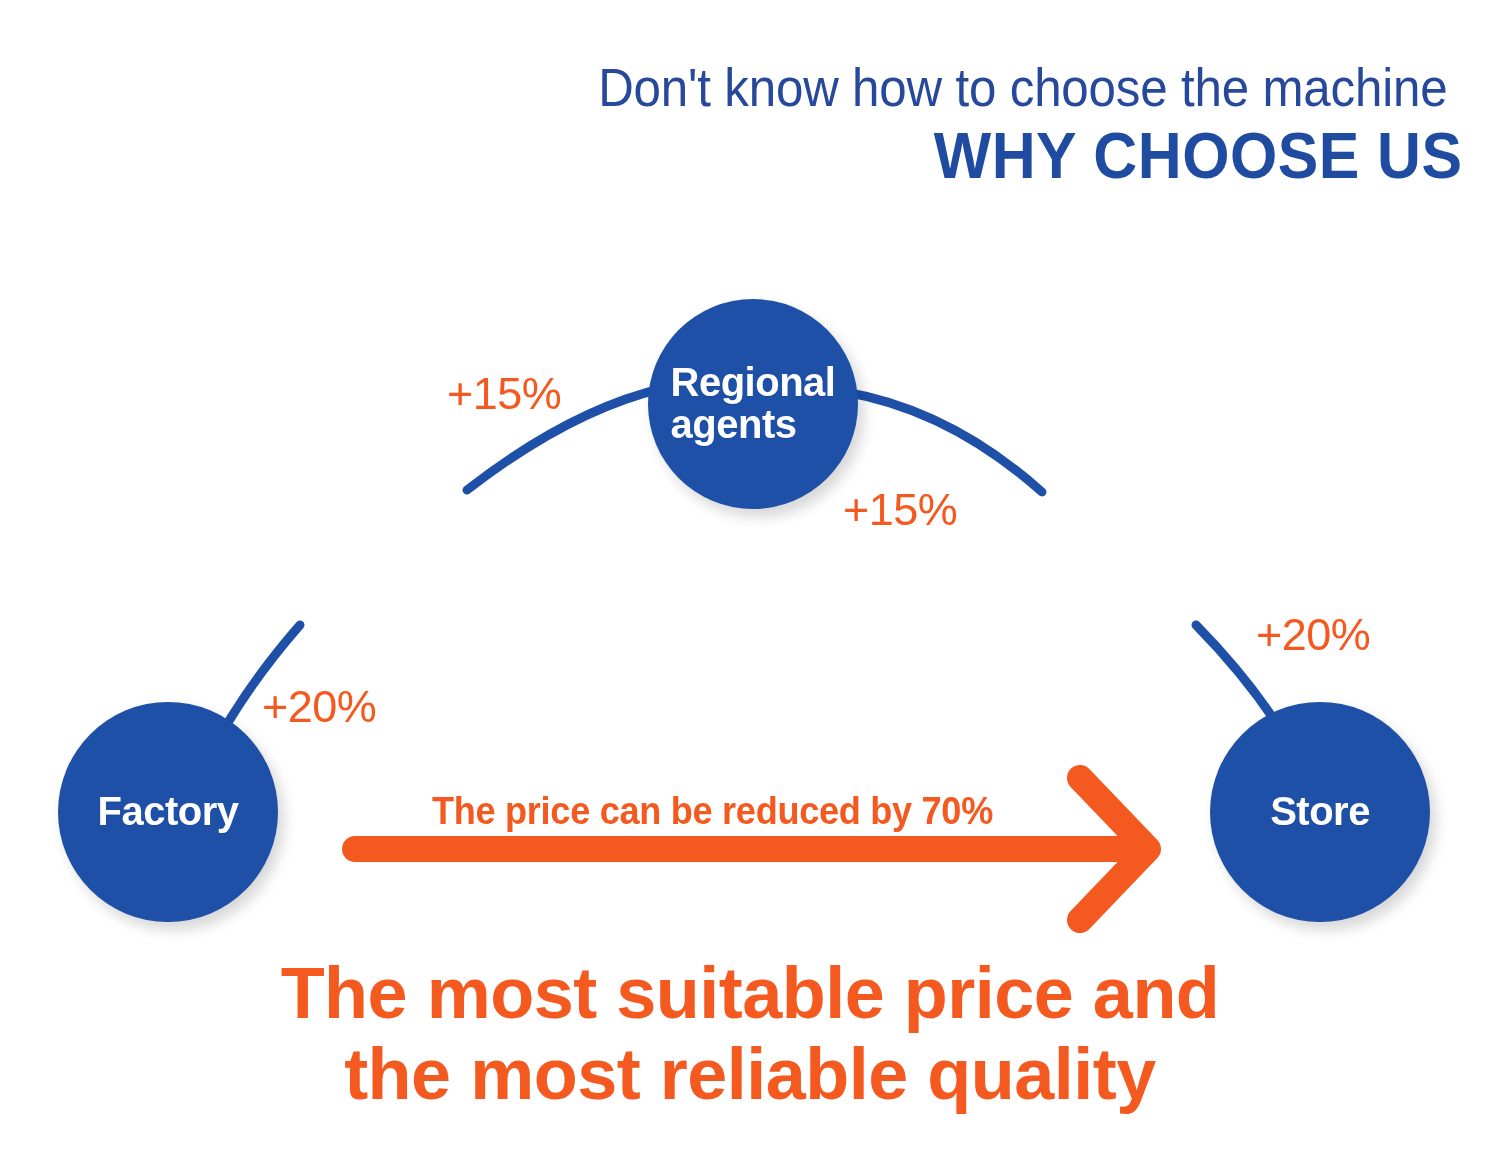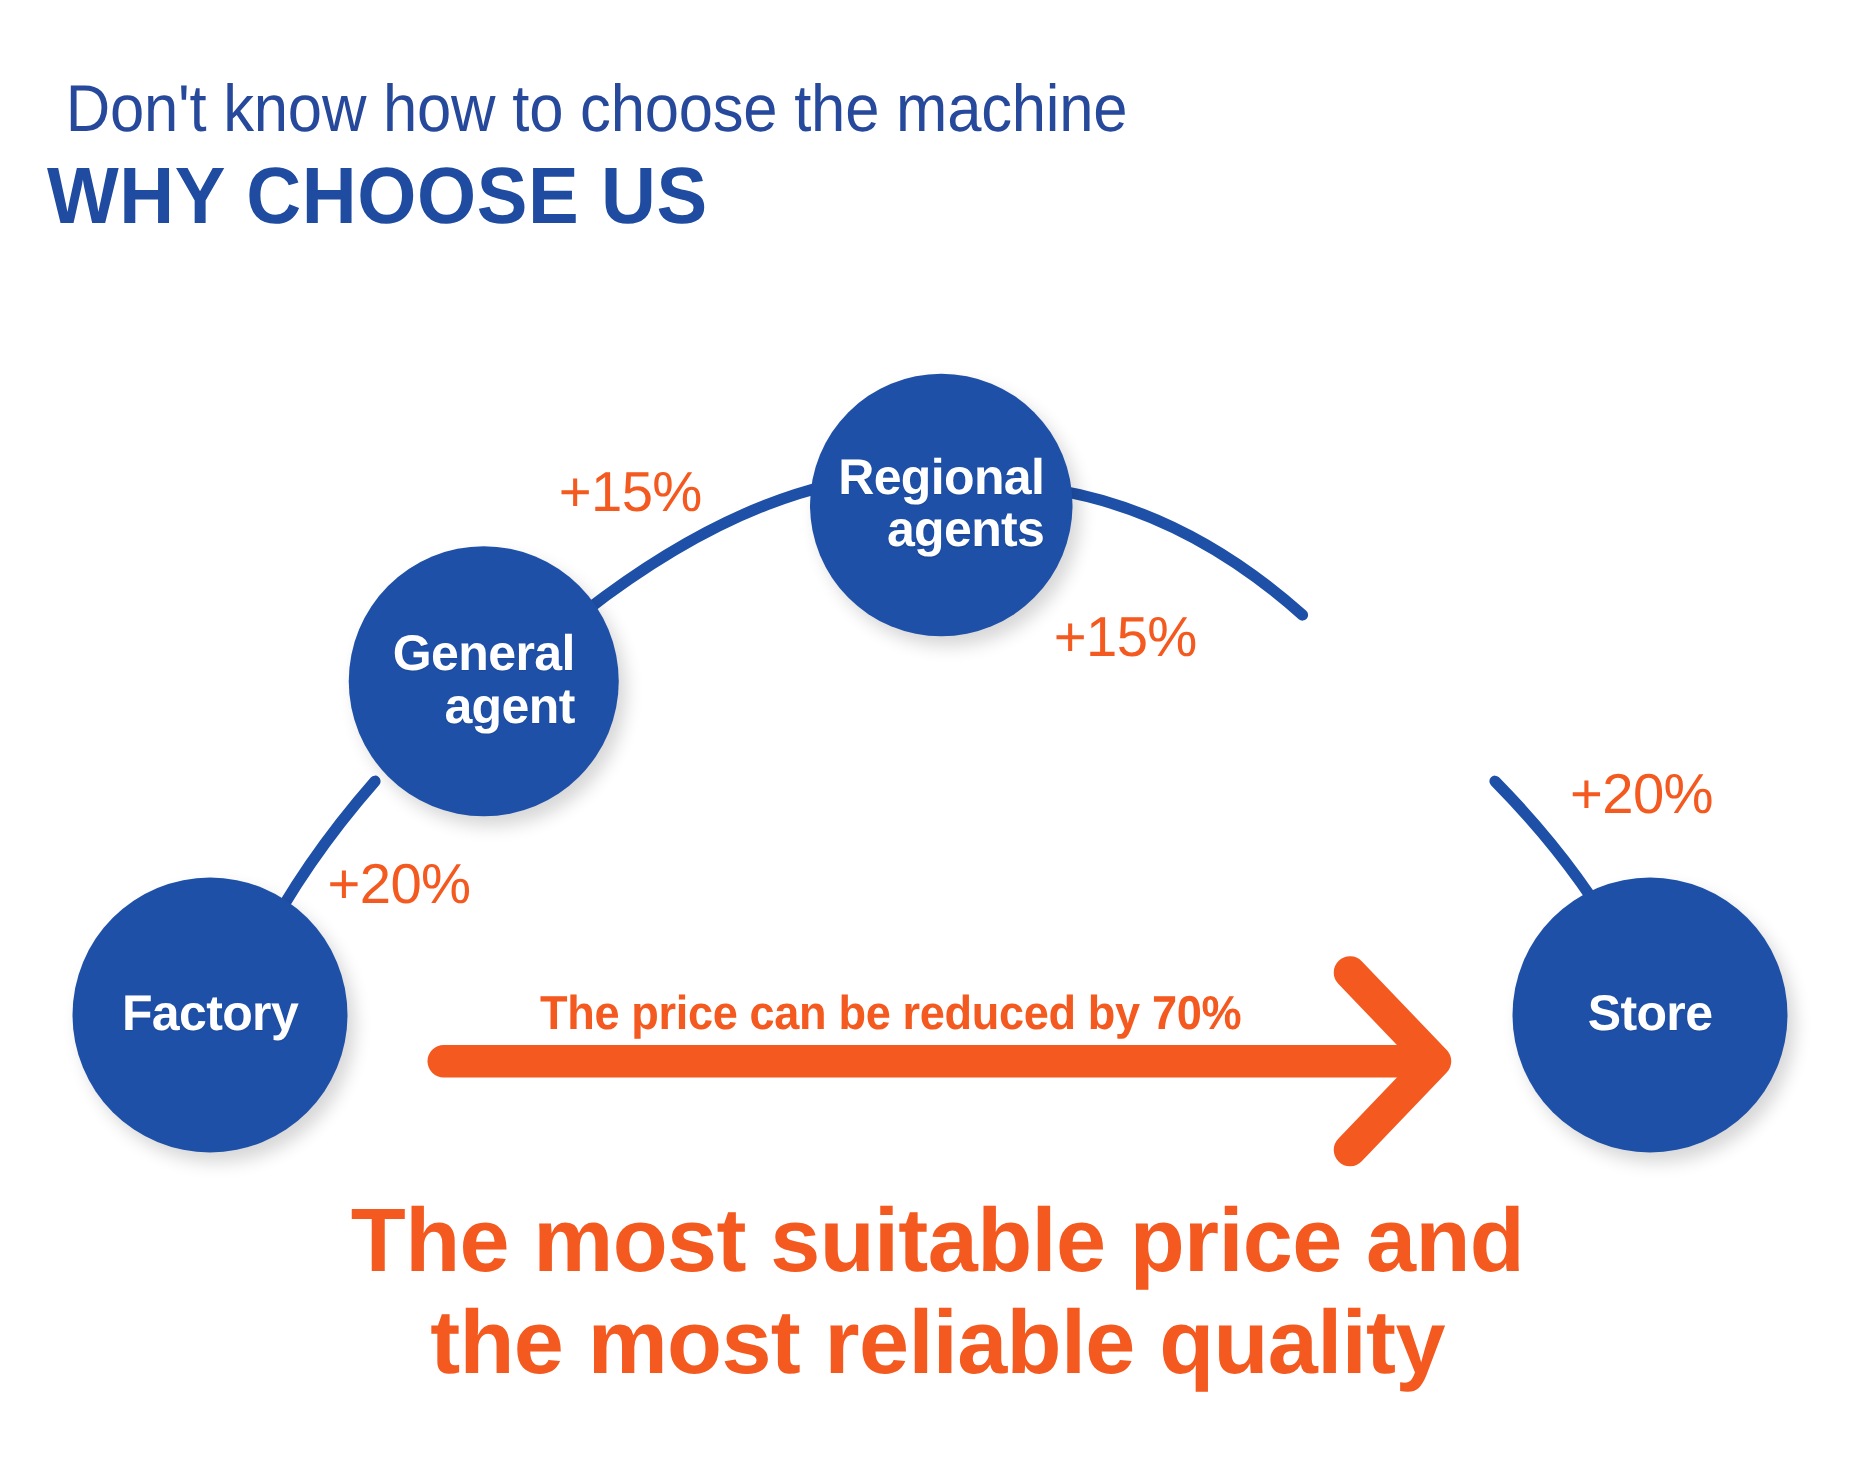--- a/index.html
+++ b/index.html
@@ -19,21 +19,21 @@
     height: 1171px;
     background: #ffffff;
   }
 
   
   .heading-block {
     position: absolute;
     left: 0;
     top: 58px;
     width: 1500px;
-    text-align: left;
+    text-align: right;
   }
   .title-line1 {
     display: block;
     font-size: 53px;
     font-weight: 400;
     color: #27499B;
     letter-spacing: -0.2px;
     line-height: 1.12;
     transform: scaleX(0.93);
     transform-origin: center top;
@@ -61,21 +61,21 @@
 
   
   .node {
     position: absolute;
     border-radius: 50%;
     background: #1E50A8;
     box-shadow: 6px 8px 14px rgba(0,0,0,0.16);
     display: flex;
     align-items: center;
     justify-content: center;
-    text-align: right;
+    text-align: left;
   }
   .node-label {
     color: #ffffff;
     font-weight: 700;
     font-size: 40px;
     line-height: 1.04;
     white-space: nowrap;
     letter-spacing: -0.5px;
     text-shadow: 0 1px 1px rgba(0,0,0,0.10);
   }
@@ -167,24 +167,20 @@
     <g>
       <line x1="355" y1="849" x2="1120" y2="849" stroke="#F4591F" stroke-width="26" stroke-linecap="round"></line>
       <polyline points="1080,778 1148,849 1080,920" fill="none" stroke="#F4591F" stroke-width="26" stroke-linecap="round" stroke-linejoin="round"></polyline>
     </g>
   </svg>
 
   <div class="node" id="node-factory">
     <span class="node-label">Factory</span>
   </div>
 
-  <div class="node" id="node-general">
-    <span class="node-label two-line">General
-agent</span>
-  </div>
 
   <div class="node" id="node-regional">
     <span class="node-label two-line">Regional
 agents</span>
   </div>
 
 
   <div class="node" id="node-buyer">
     <span class="node-label">Store</span>
   </div>

